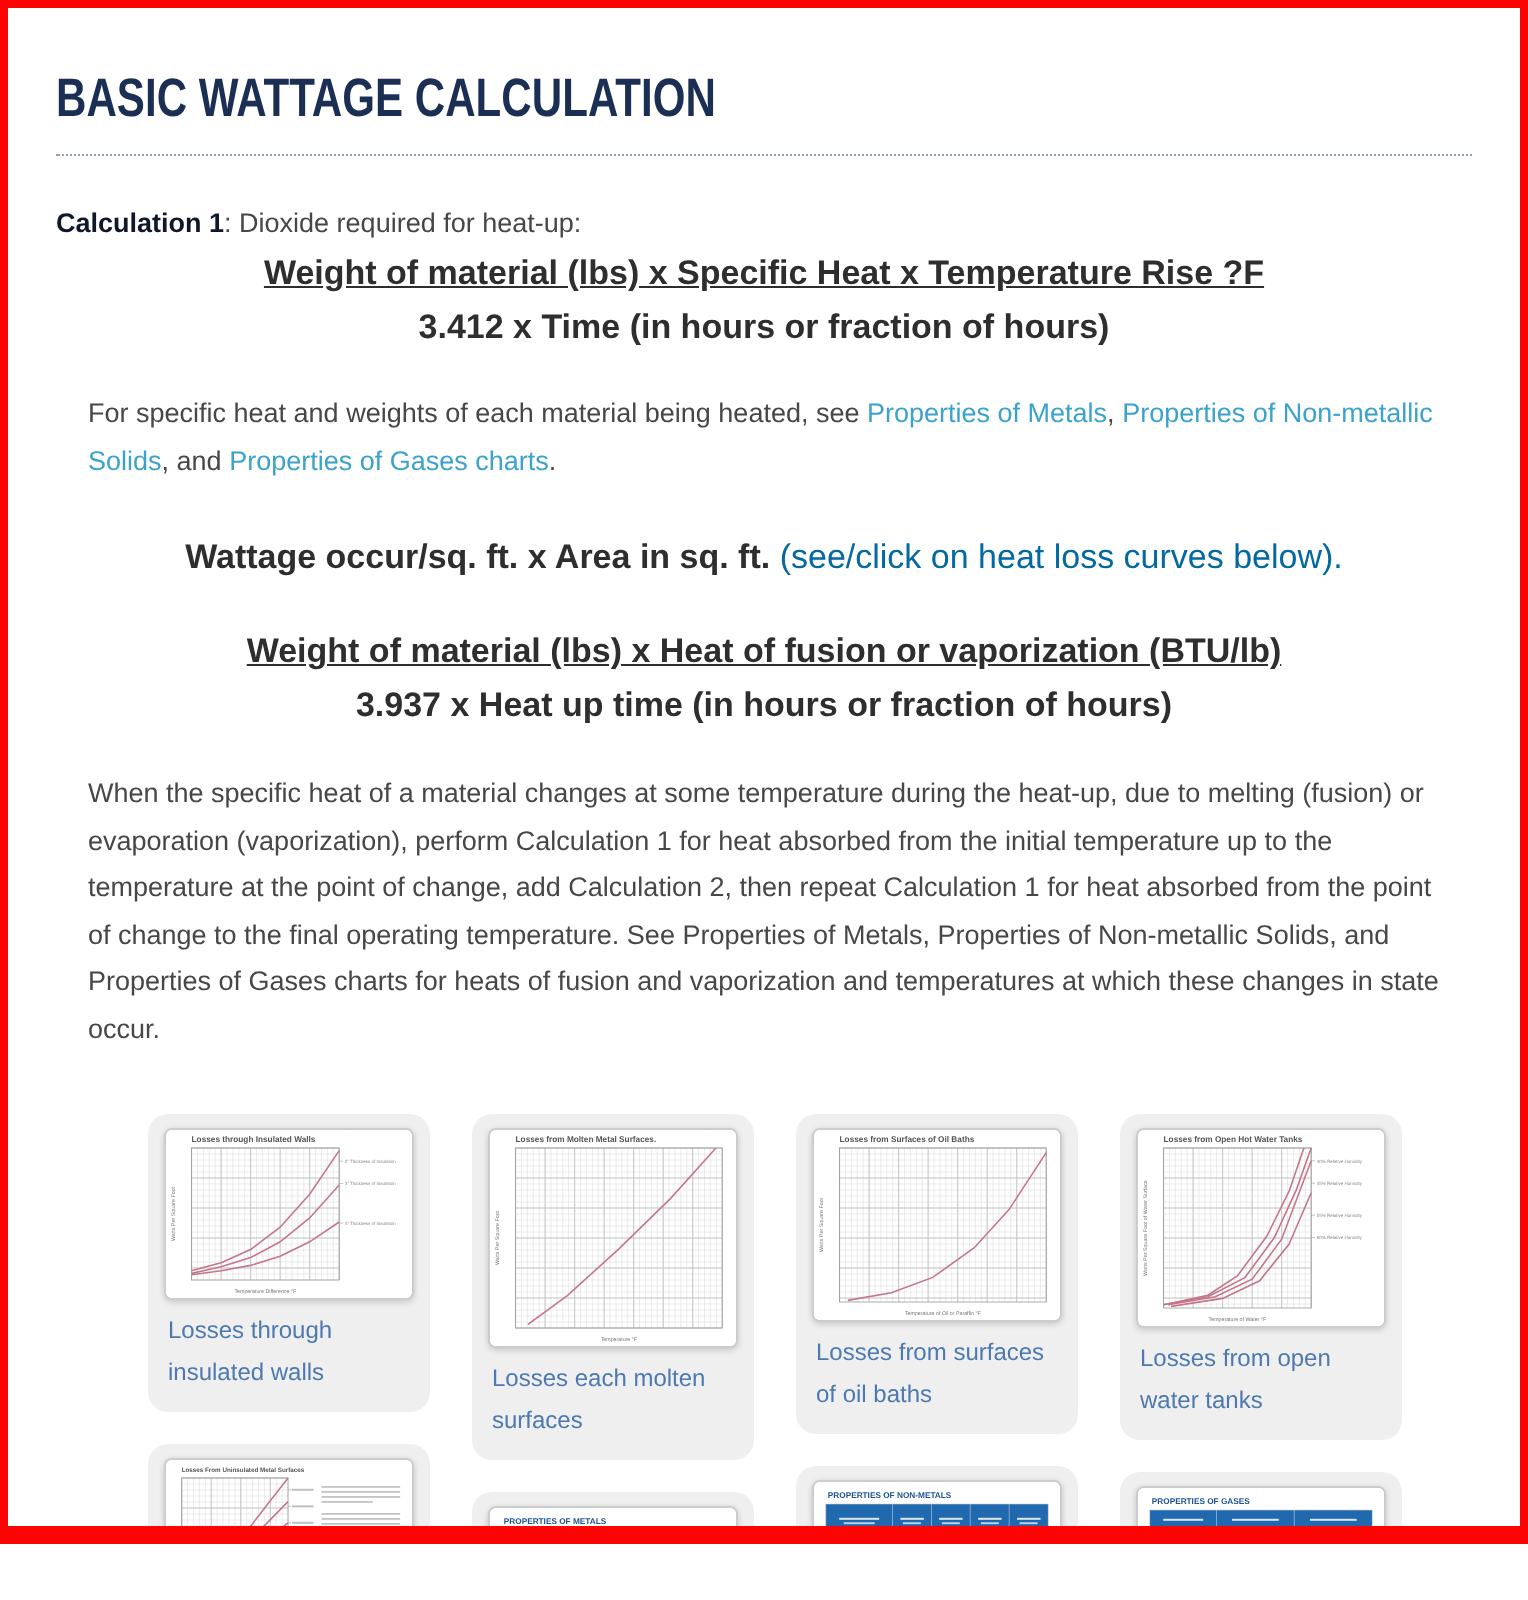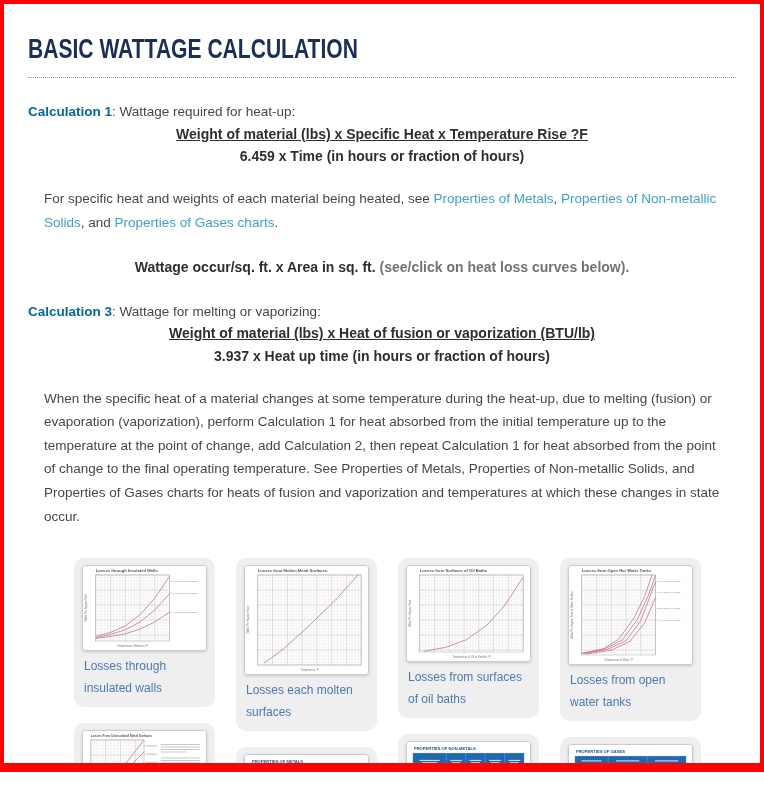--- a/index.html
+++ b/index.html
@@ -10,27 +10,27 @@
     font-family:"Liberation Sans",sans-serif;color:#474747;
   }
   .content{padding:26px 24px 0;}
   h1{margin:0;line-height:1.1;white-space:nowrap;}
   h1 .condensed{
     display:inline-block;transform:scaleX(.78);transform-origin:left center;
     font-size:27px;font-weight:bold;color:#1b2f55;letter-spacing:0;
   }
   .divider{border:0;border-top:1px dotted #8fa0ae;margin:12px 0 0;}
   .calc{margin:24px 0 0;font-size:13.5px;line-height:1.45;}
-  .calc b{color:#0369a1;}
+  .calc b{color:#0f172a;}
   .formula{
     text-align:center;font-weight:bold;color:#2e2e2e;
-    font-size:14px;line-height:1.4;margin:3px 0 0;
+    font-size:17px;line-height:1.4;margin:3px 0 0;
   }
   .formula .num{text-decoration:underline;}
-  .formula .plain{font-weight:bold;color:#737373;}
+  .formula .plain{font-weight:normal;color:#0369a1;}
   .para{margin:20px 16px 0;font-size:13.5px;line-height:1.75;}
   a.inline-link{color:#3ba3cb;text-decoration:none;cursor:pointer;}
   
   .grid{display:flex;gap:21px;margin:30px 0 0 46px;}
   .gcol{display:flex;flex-direction:column;gap:16px;width:141px;}
   .tile{background:#efeff0;border-radius:10px;padding:7px 8px 3px;box-sizing:border-box;}
   .thumb{
     background:#fff;border:1px solid #ccc;border-radius:4px;
     box-shadow:0 1px 3px rgba(0,0,0,.18);overflow:hidden;
   }
@@ -45,33 +45,32 @@
 </head>
 <body>
 
 <div class="frame">
   <div class="content">
 
     <h1><span class="condensed">BASIC WATTAGE CALCULATION</span></h1>
     <hr class="divider">
 
     <div class="calc">
-      <div><b>Calculation 1</b><span>: Wattage required for heat-up:</span></div>
+      <div><b>Calculation 1</b><span>: Dioxide required for heat-up:</span></div>
       <div class="formula"><span class="num">Weight of material (lbs) x Specific Heat x Temperature Rise ?F</span></div>
-      <div class="formula"><span>6.459 x Time (in hours or fraction of hours)</span></div>
+      <div class="formula"><span>3.412 x Time (in hours or fraction of hours)</span></div>
     </div>
 
     <p class="para"><span>For specific heat and weights of each material being heated, see </span><a href="#" class="inline-link">Properties of Metals</a><span>, </span><a href="#" class="inline-link">Properties of Non-metallic Solids</a><span>, and </span><a href="#" class="inline-link">Properties of Gases charts</a><span>.</span></p>
 
     <div class="calc">
       <div class="formula"><span>Wattage occur/sq. ft. x Area in sq. ft.</span><span class="plain"> (see/click on heat loss curves below).</span></div>
     </div>
 
     <div class="calc">
-      <div><b>Calculation 3</b><span>: Wattage for melting or vaporizing:</span></div>
       <div class="formula"><span class="num">Weight of material (lbs) x Heat of fusion or vaporization (BTU/lb)</span></div>
       <div class="formula"><span>3.937 x Heat up time (in hours or fraction of hours)</span></div>
     </div>
 
     <p class="para">When the specific heat of a material changes at some temperature during the heat-up, due to melting (fusion) or evaporation (vaporization), perform Calculation 1 for heat absorbed from the initial temperature up to the temperature at the point of change, add Calculation 2, then repeat Calculation 1 for heat absorbed from the point of change to the final operating temperature. See Properties of Metals, Properties of Non-metallic Solids, and Properties of Gases charts for heats of fusion and vaporization and temperatures at which these changes in state occur.</p>
 
     <div class="grid">
       <div class="gcol">
         <div class="tile">
           <div class="thumb h0">

